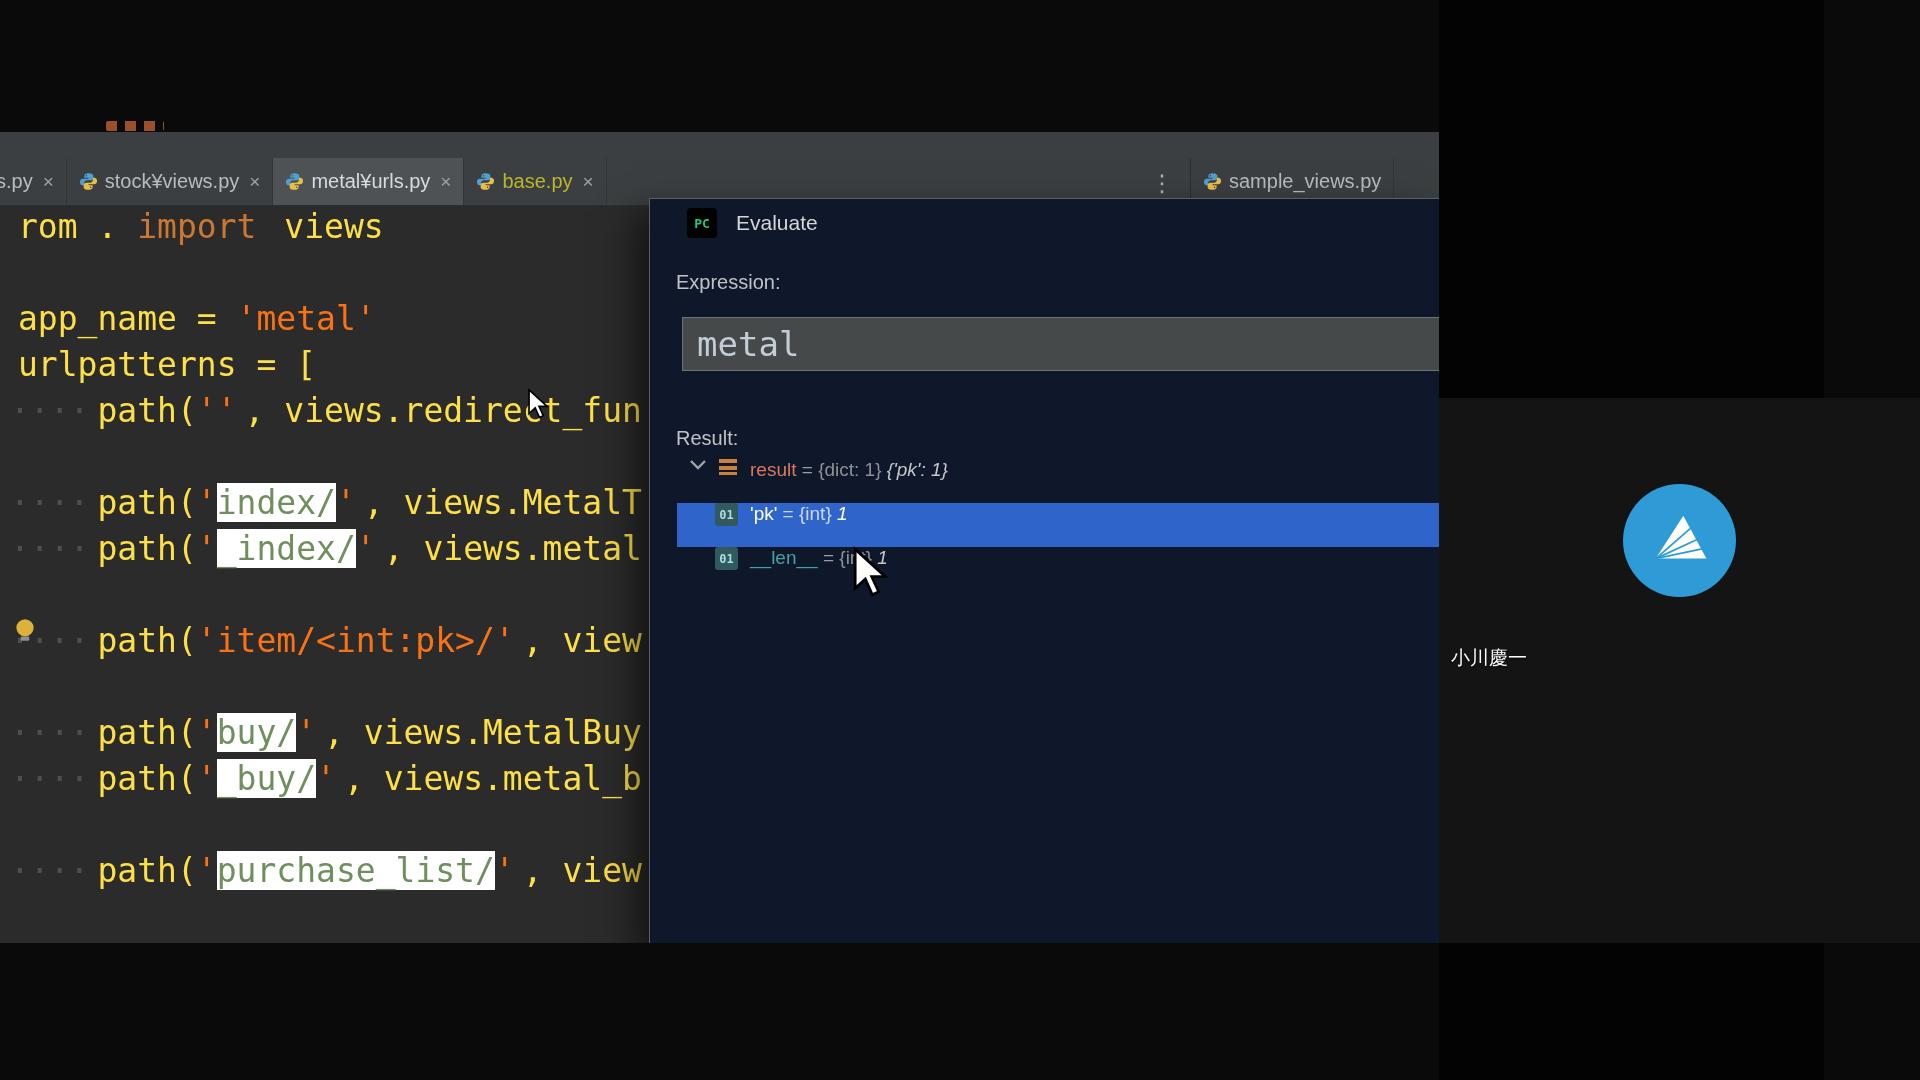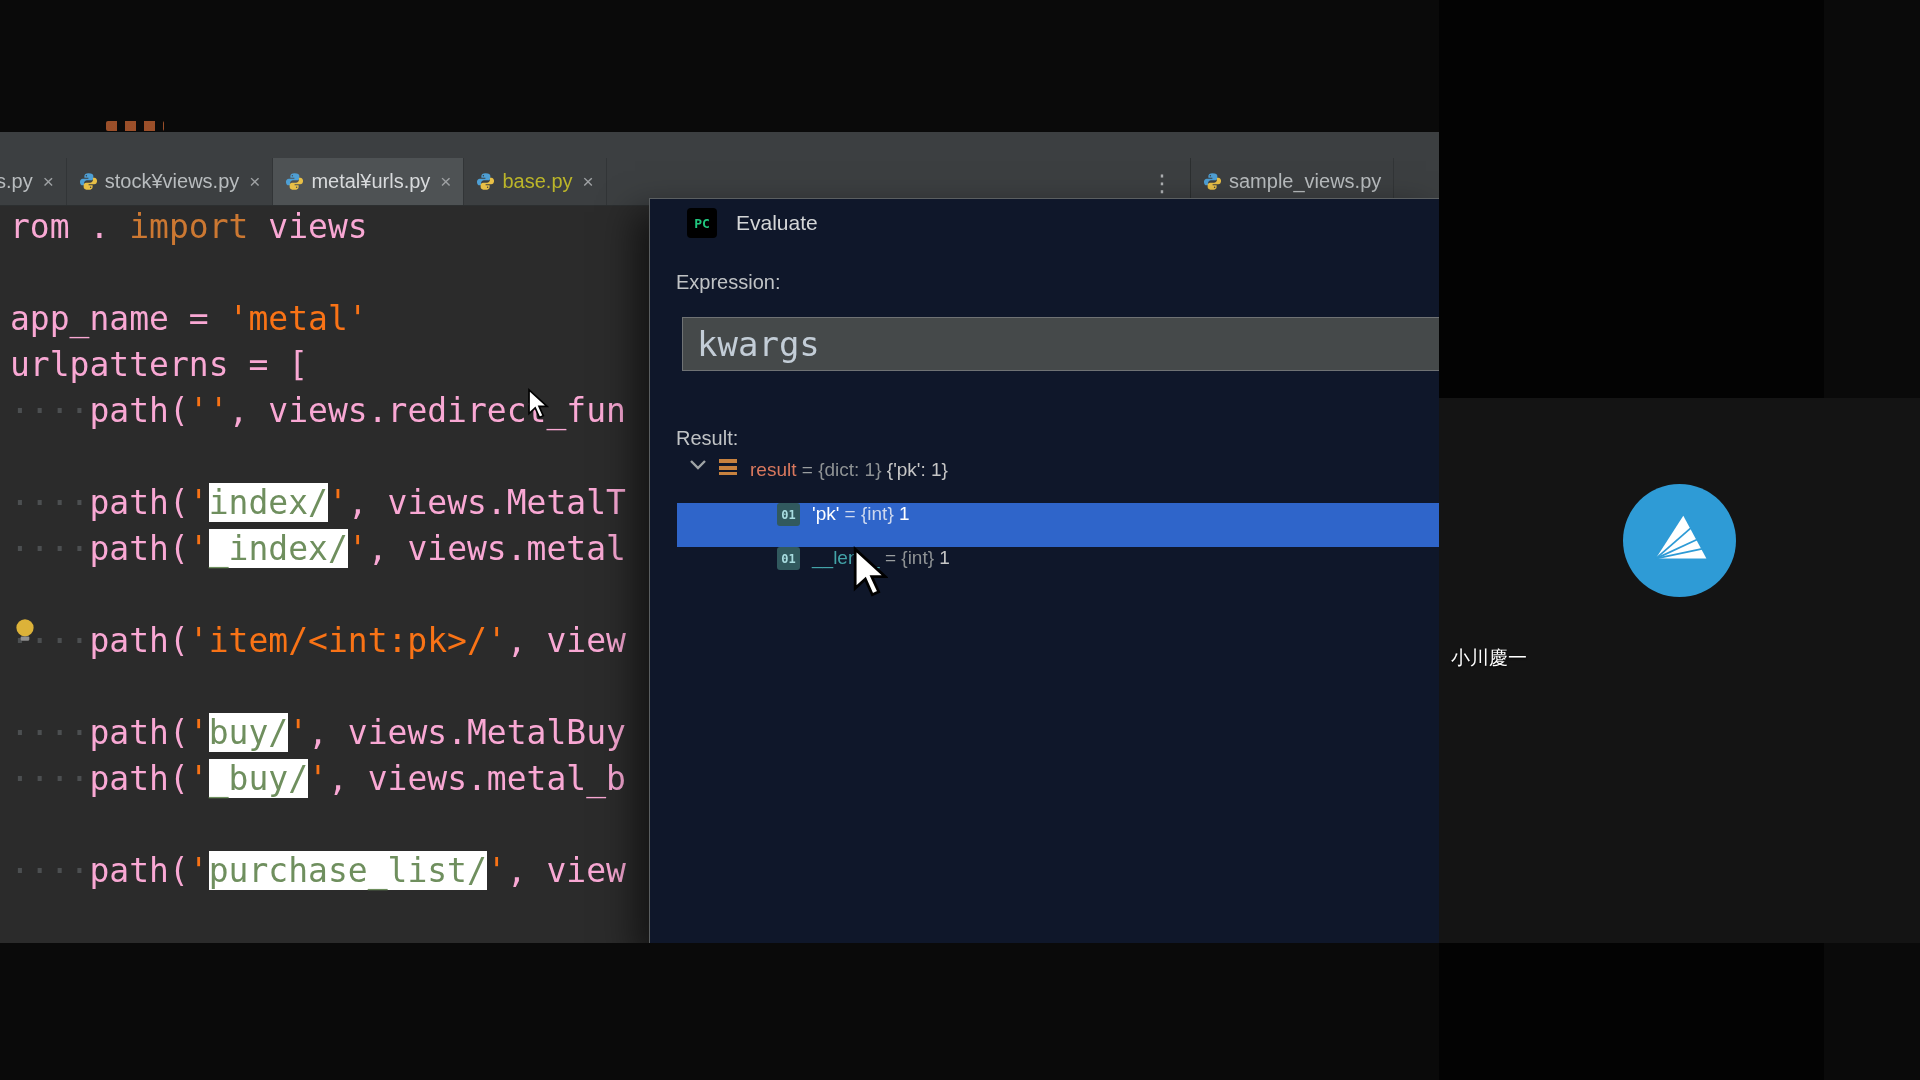--- a/index.html
+++ b/index.html
@@ -28,21 +28,21 @@
   .tab .py-icon { display:inline-flex; margin-right:7px; }
   .tab .tab-close { margin-left:10px; color:#9ea1a3; font-size:19px; line-height:1; }
   .tab-overflow { position:absolute; left:1148px; top:36px; width:28px; height:30px;
     color:#aeb1b3; font-size:23px; text-align:center; line-height:30px; }
   .tab-divider { position:absolute; left:1190px; bottom:0; width:1px; height:47px; background:#2c2f30; }
 
   .code-lines { position:absolute; left:0; top:72px;
     font-family:"DejaVu Sans Mono", monospace; font-size:33px; line-height:46px;
     white-space:pre; padding-left:10px; }
   .code-line { height:46px; }
-  .seg-plain { color:#f9a8d4; }
+  .seg-plain { color:#fde047;margin-left:8px; }
   .seg-kw    { color:#cc7832; }
   .seg-str   { color:#f97316; }
   .seg-strhl { color:#6f8f5e; background:#ffffff; }
   .seg-ws    { color:#4c4f51; }
 
   .gutter-bulb { position:absolute; left:12px; top:485px; }
 
   
   .eval-dialog { position:absolute; left:649px; top:66px; width:791px; height:747px;
     background:#0f172a; border:1px solid #5b5f61; border-right:none;
@@ -56,33 +56,33 @@
   .expr-label { top:72px; }
   .result-label { top:228px; }
   .expr-input { position:absolute; left:32px; top:118px; right:0; height:54px;
     background:#45494a; border:1px solid #6f7274; border-right:none;
     display:flex; align-items:center; padding-left:14px;
     font-family:"DejaVu Sans Mono", monospace; font-size:34px; color:#c3cdd7; }
 
   .tree { position:absolute; left:27px; top:260px; right:0; }
   .tree-row { height:44px; display:flex; align-items:flex-start; font-size:19px;
     color:#bdbdbd; padding-left:12px; }
-  .tree-row.lvl1 { padding-left:100px; }
+  .tree-row.lvl1 { padding-left:38px; }
   .tree-row.selected { background:#2f65ca; }
   .tree-row .chev { width:30px; display:inline-flex; }
   .icon-dict { width:18px; height:16px; margin-right:13px;
     background:repeating-linear-gradient(180deg,#c8823f 0 4px, transparent 4px 6.7px); }
   .icon-int { width:23px; height:23px; margin-right:12px; background:#31595e;
     border-radius:3px; color:#a9dde0; font:bold 12px "DejaVu Sans Mono", monospace;
     display:inline-flex; align-items:center; justify-content:center; }
   .t-name-salmon { color:#d9785e; }
   .t-name-teal   { color:#43a3a8; }
   .t-sep  { color:#9a9ea0; white-space:pre; }
   .t-type { color:#8e9294; white-space:pre; }
-  .t-val  { color:#c6c6c6; }
+  .t-val  { color:#c6c6c6;font-style:italic; }
   .tree-row.selected .t-name-default, .tree-row.selected .t-val { color:#ffffff; }
   .tree-row.selected .t-sep, .tree-row.selected .t-type { color:#cdd8ef; }
   .t-name-default { color:#c4c8ca; }
 
   
   .cursor { position:absolute; }
   .cursor-editor { left:527px; top:388px; }
   .cursor-dialog { left:852px; top:546px; }
 
   
@@ -161,21 +161,21 @@
         <circle cx="12" cy="10" r="8" fill="#dcb239"></circle>
         <rect x="8" y="18" width="8" height="4" rx="1" fill="#8f8f8f"></rect>
       </svg>
     </span>
 
     <div class="eval-dialog">
       <div class="eval-app-icon">PC</div>
       <div class="eval-title">Evaluate</div>
       <div class="eval-label expr-label">Expression:</div>
       <div class="expr-input">
-        <span>kwargs</span>
+        <span>metal</span>
       </div>
       <div class="eval-label result-label">Result:</div>
       <div class="tree" id="tree">
           <div class="tree-row lvl0">
             <span class="chev">
               <svg width="18" height="11" viewBox="0 0 18 11">
                 <polyline points="2,2 9,9 16,2" fill="none" stroke="#9fa4a6" stroke-width="2.4"></polyline>
               </svg>
             </span>
             <span class="icon-dict"></span>

